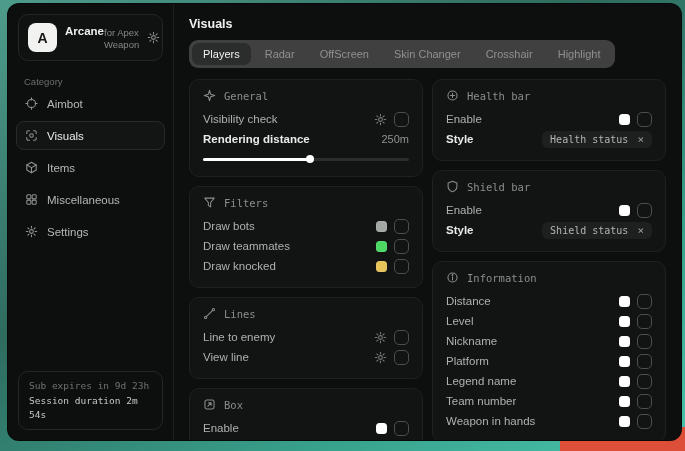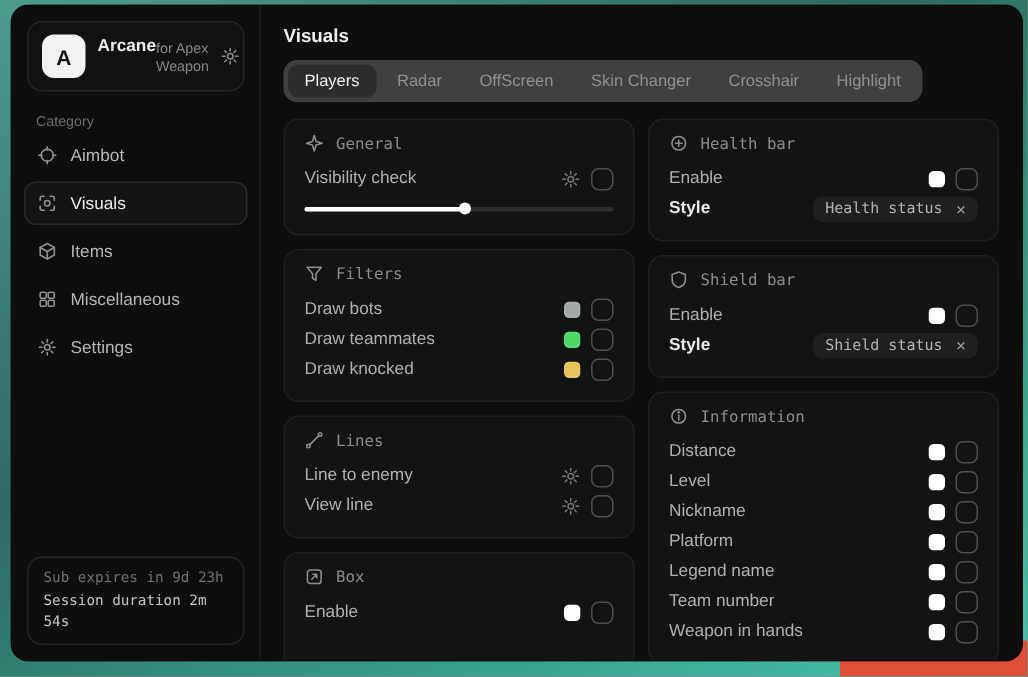--- a/index.html
+++ b/index.html
@@ -174,20 +174,26 @@
               <span class="controls">
                 <span class="mini-gear">
                   <svg width="13" height="13" viewBox="0 0 16 16" fill="none" stroke="currentColor" stroke-width="1.3" stroke-linecap="round" stroke-linejoin="round">
                     <circle cx="8" cy="8" r="2.3"></circle>
                     <path d="M8 1.6v2M8 12.4v2M1.6 8h2M12.4 8h2M3.5 3.5l1.4 1.4M11.1 11.1l1.4 1.4M12.5 3.5l-1.4 1.4M4.9 11.1l-1.4 1.4"></path>
                   </svg>
                 </span>
                 <span class="checkbox"></span>
               </span>
             </div>
+            <div class="row">
+              <span class="row-label em">Rendering distance</span>
+              <span class="controls">
+                <span class="val">250m</span>
+              </span>
+            </div>
             <div class="slider">
               <div class="slider-track"></div>
               <div class="slider-fill" style="width: 52%;"></div>
               <div class="slider-handle" style="left: 52%;"></div>
             </div>
           </div>
           <div class="card">
             <div class="card-head">
               <span class="icon">
                 <svg width="13" height="13" viewBox="0 0 16 16" fill="none" stroke="currentColor" stroke-width="1.3" stroke-linecap="round" stroke-linejoin="round">

